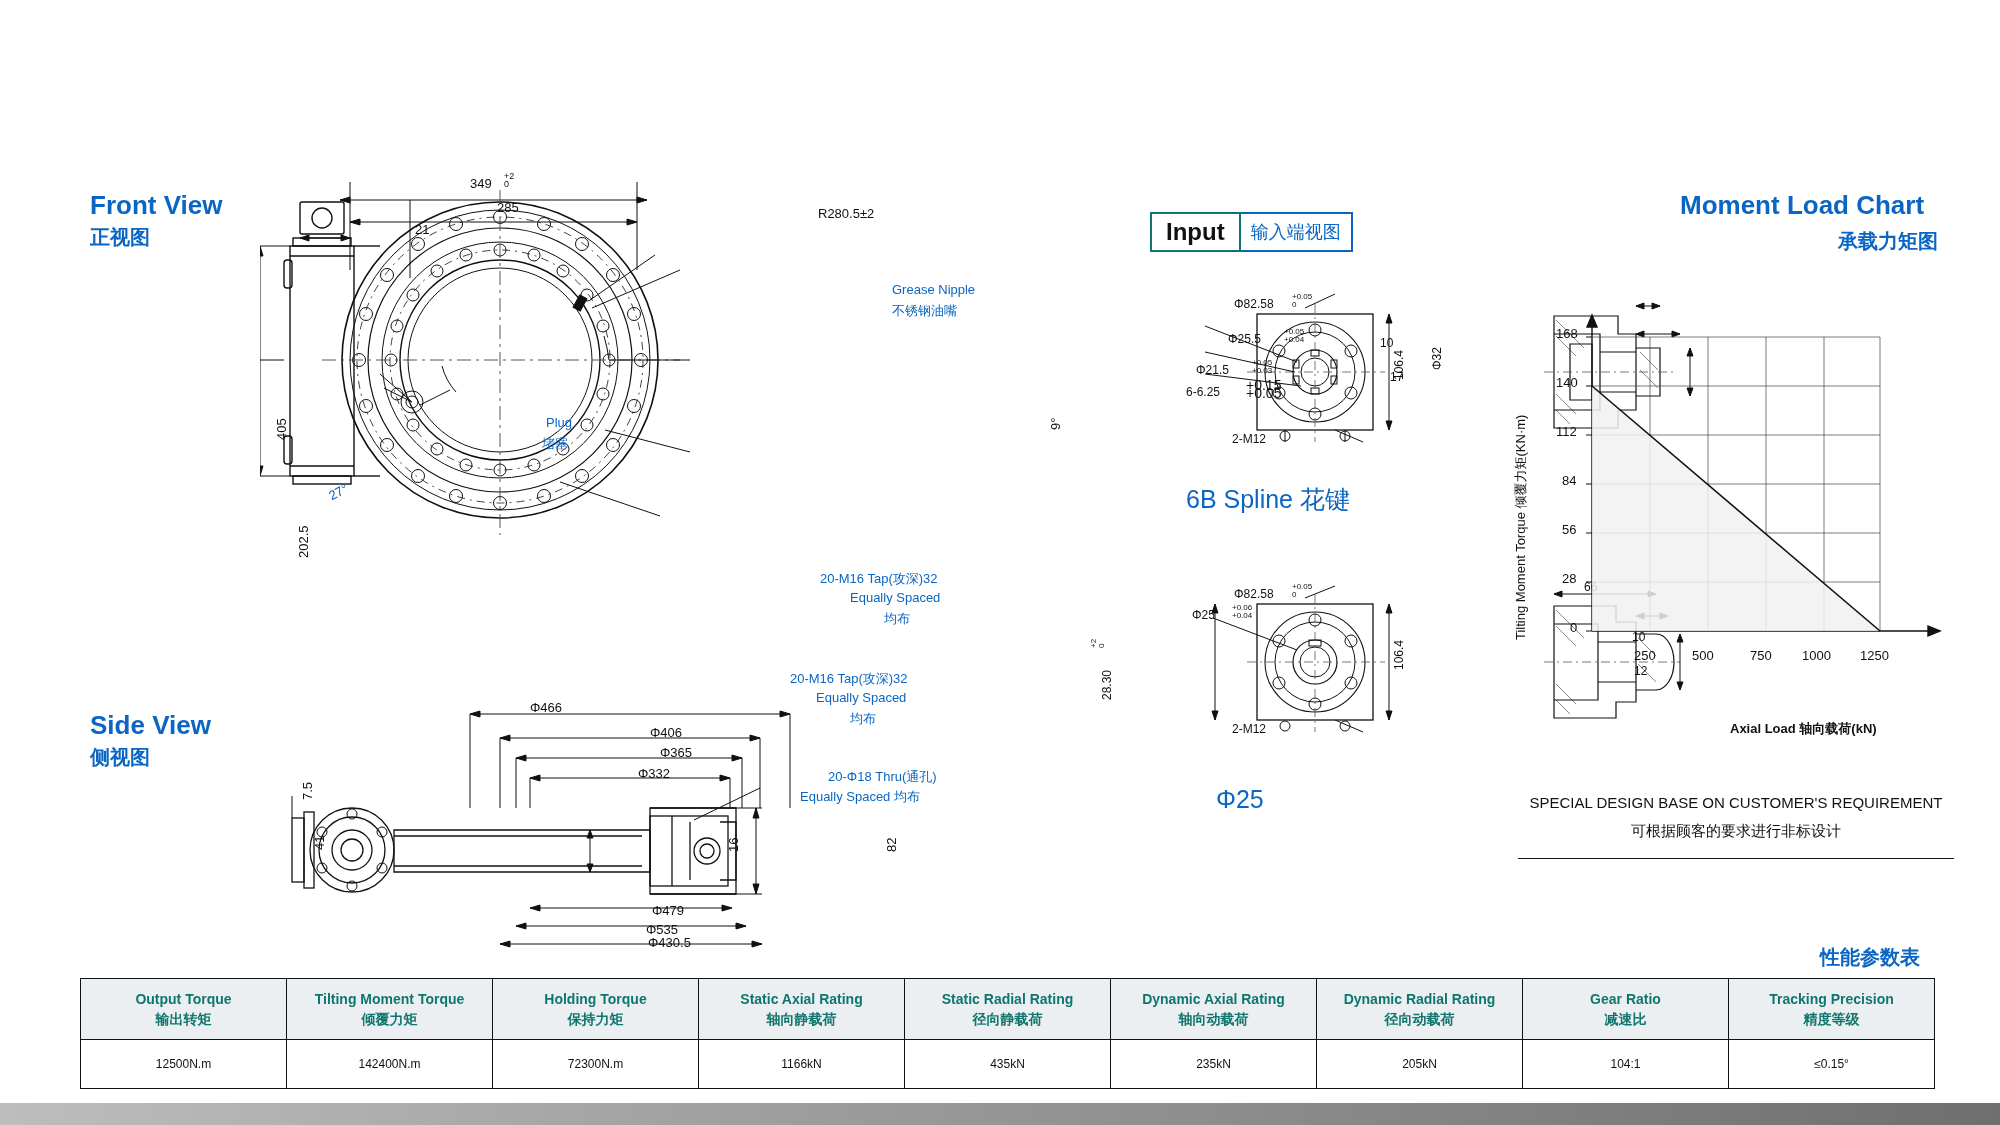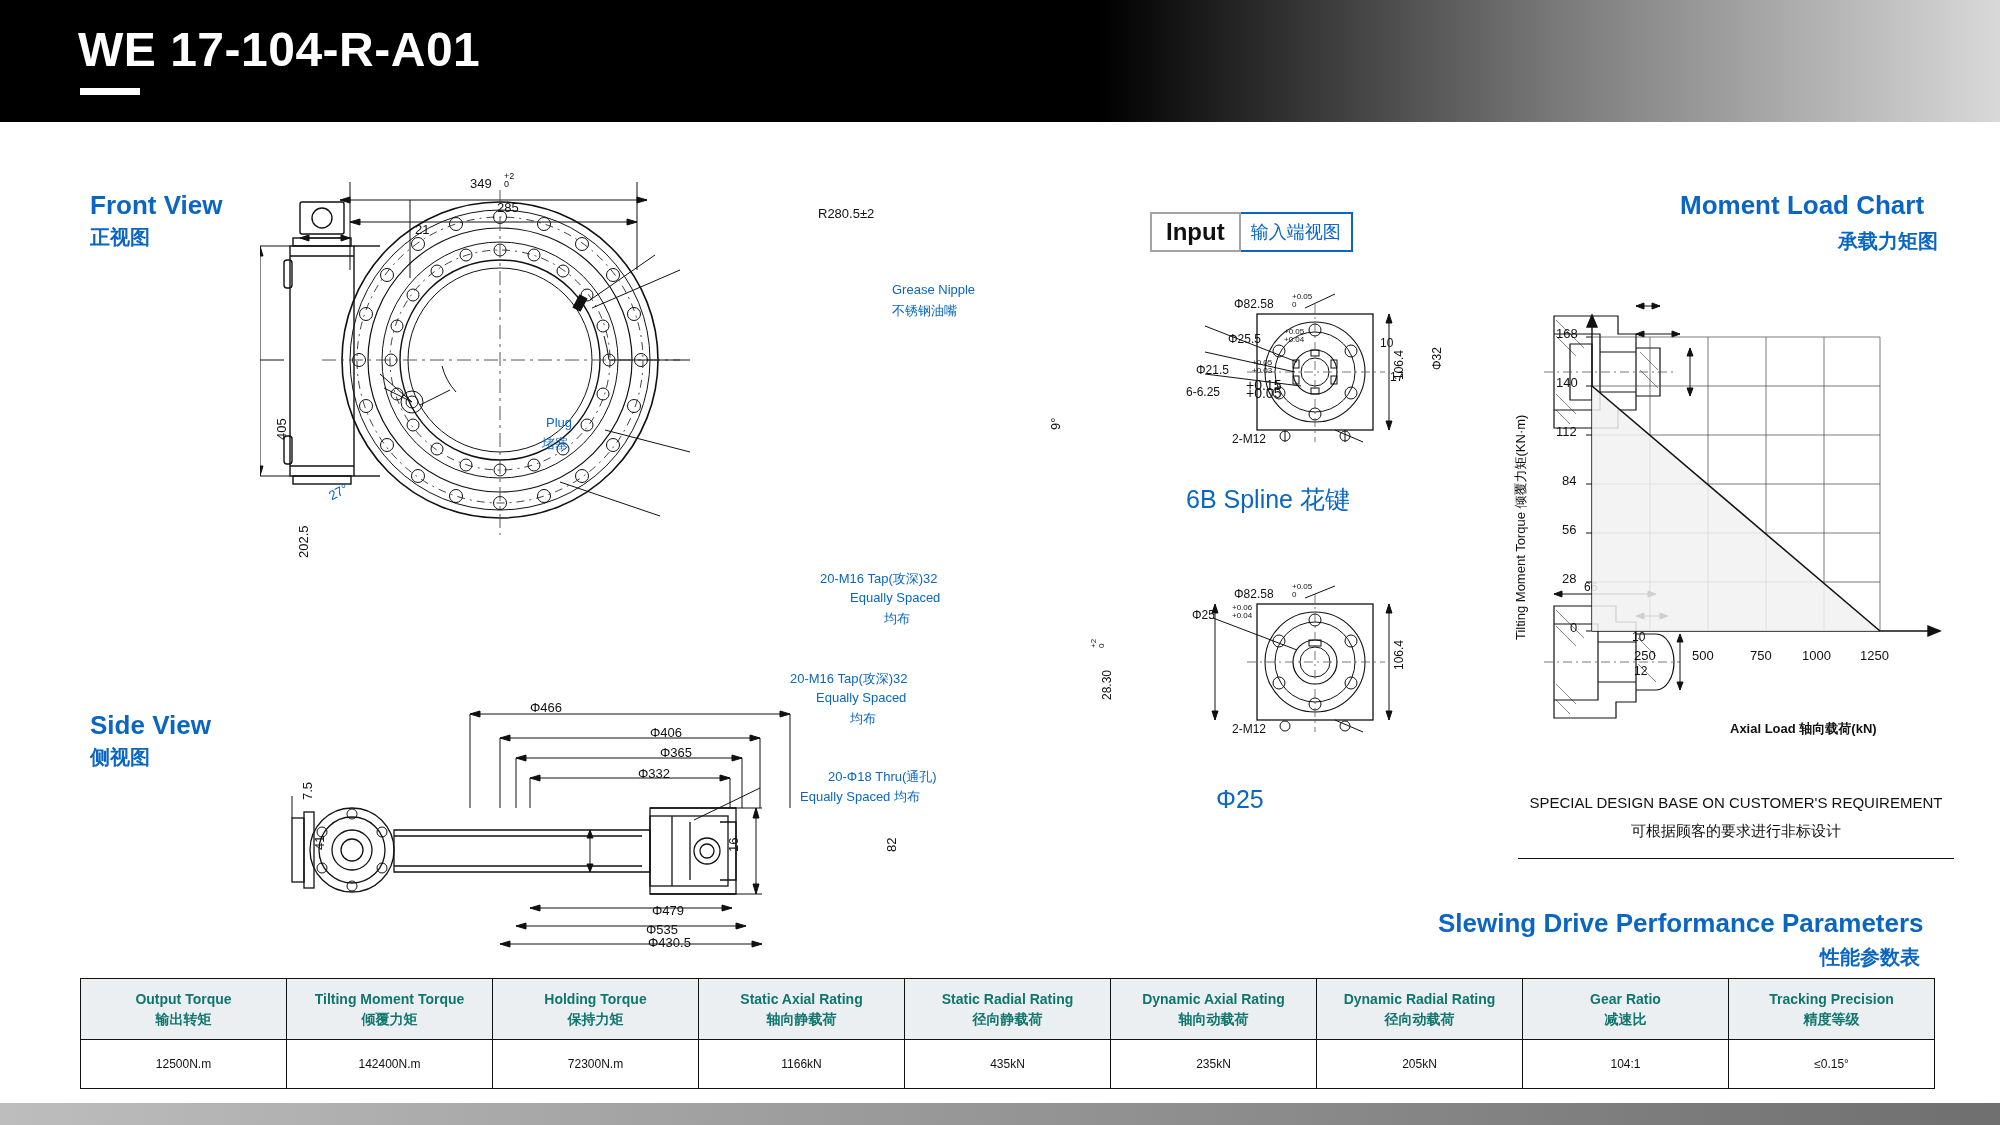--- a/index.html
+++ b/index.html
@@ -39,21 +39,21 @@
   .lbl-blue{position:absolute;font-size:13px;color:#0a66c2;white-space:nowrap;}
   .lbl-c{position:absolute;font-size:12px;color:#111;white-space:nowrap;}
 
   svg{display:block;}
 
   
   .input-badge{
     position:absolute;left:1150px;top:212px;display:flex;align-items:stretch;
   }
   .input-badge .en{
-    border:2px solid #a3a3a3;padding:4px 14px;font-size:24px;font-weight:bold;color:#111;
+    border:2px solid #0f766e;padding:4px 14px;font-size:24px;font-weight:bold;color:#111;
     background:#fff;
   }
   .input-badge .cn{
     border:2px solid #0a66c2;border-left:none;padding:6px 10px;font-size:18px;color:#0a66c2;
     background:#fff;display:flex;align-items:center;
   }
 
   .spline-title{position:absolute;color:#0a66c2;font-size:25px;}
 
   
@@ -79,24 +79,20 @@
     white-space:nowrap;
   }
   .axis-label-x{position:absolute;font-size:13px;color:#111;font-weight:bold;white-space:nowrap;}
   .tick{position:absolute;font-size:13px;color:#111;}
 </style>
 </head>
 <body>
 
 <div class="page">
 
-  <div class="header">
-    <div class="header-title">WE 17-104-R-A01</div>
-    <div class="header-underline"></div>
-  </div>
 
   <div class="sec-title sec-en" style="left:90px;top:190px;">Front View</div>
   <div class="sec-title sec-cn" style="left:90px;top:224px;">正视图</div>
 
   <svg width="820" height="520" style="position:absolute;left:260px;top:160px;">
 
     <g stroke="#111" stroke-width="1" fill="none">
       <line x1="90" y1="22" x2="90" y2="110"></line>
       <line x1="377" y1="22" x2="377" y2="110"></line>
       <line x1="80" y1="40" x2="387" y2="40"></line>
@@ -616,21 +612,20 @@
   <div class="tick" style="left:1634px;top:648px;">250</div>
   <div class="tick" style="left:1692px;top:648px;">500</div>
   <div class="tick" style="left:1750px;top:648px;">750</div>
   <div class="tick" style="left:1802px;top:648px;">1000</div>
   <div class="tick" style="left:1860px;top:648px;">1250</div>
 
   <div class="note" style="left:1516px;top:794px;width:440px;">SPECIAL DESIGN BASE ON CUSTOMER'S REQUIREMENT</div>
   <div class="note-cn" style="left:1516px;top:822px;width:440px;">可根据顾客的要求进行非标设计</div>
   <div class="note-rule" style="left:1518px;top:858px;width:436px;"></div>
 
-  <div class="sec-title sec-en" style="left:1438px;top:908px;">Slewing Drive Performance Parameters</div>
   <div class="sec-title sec-cn" style="left:1820px;top:944px;">性能参数表</div>
 
   <table class="tbl">
     <thead>
       <tr>
         <th>
           <div>Output Torque</div>
           <div>输出转矩</div>
         </th>
         <th>

